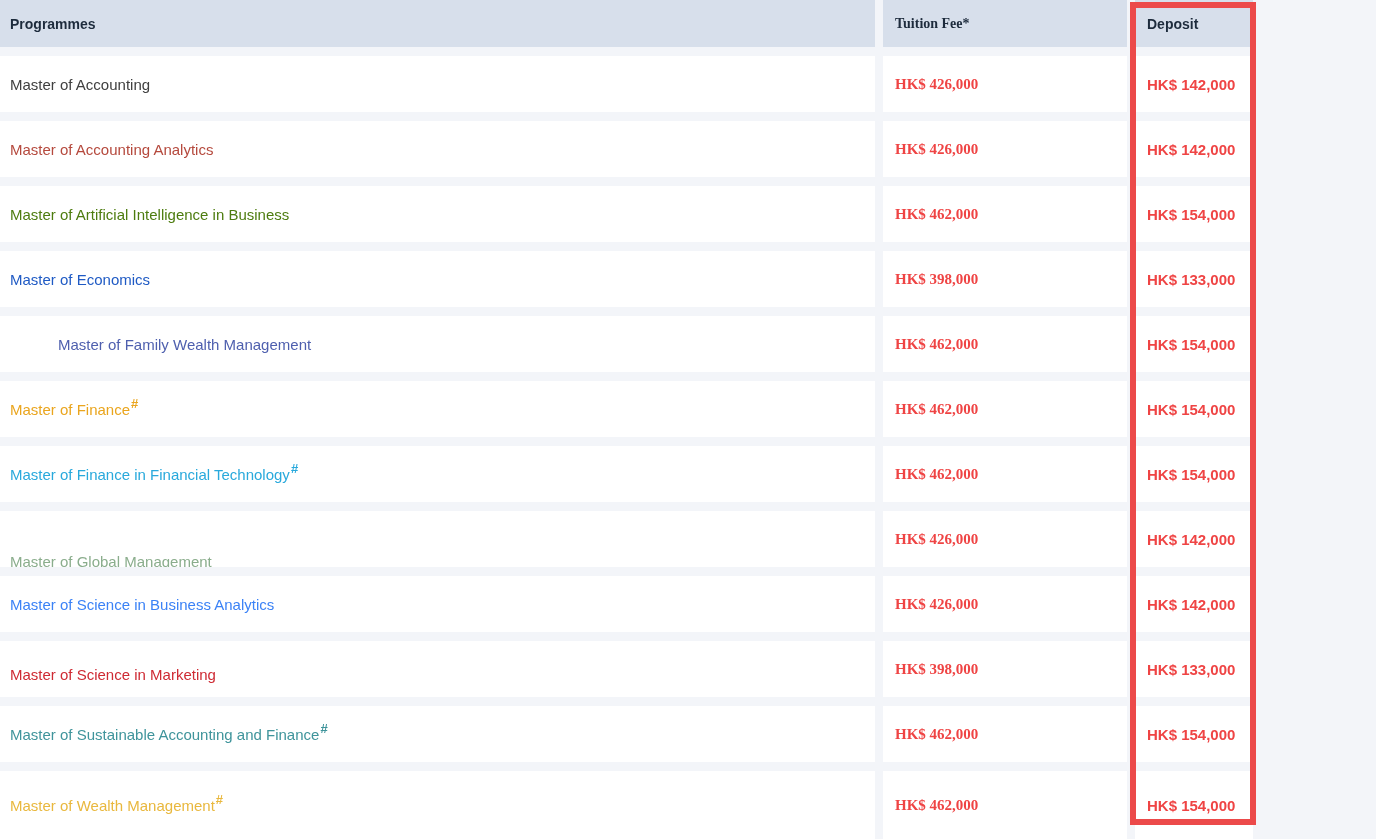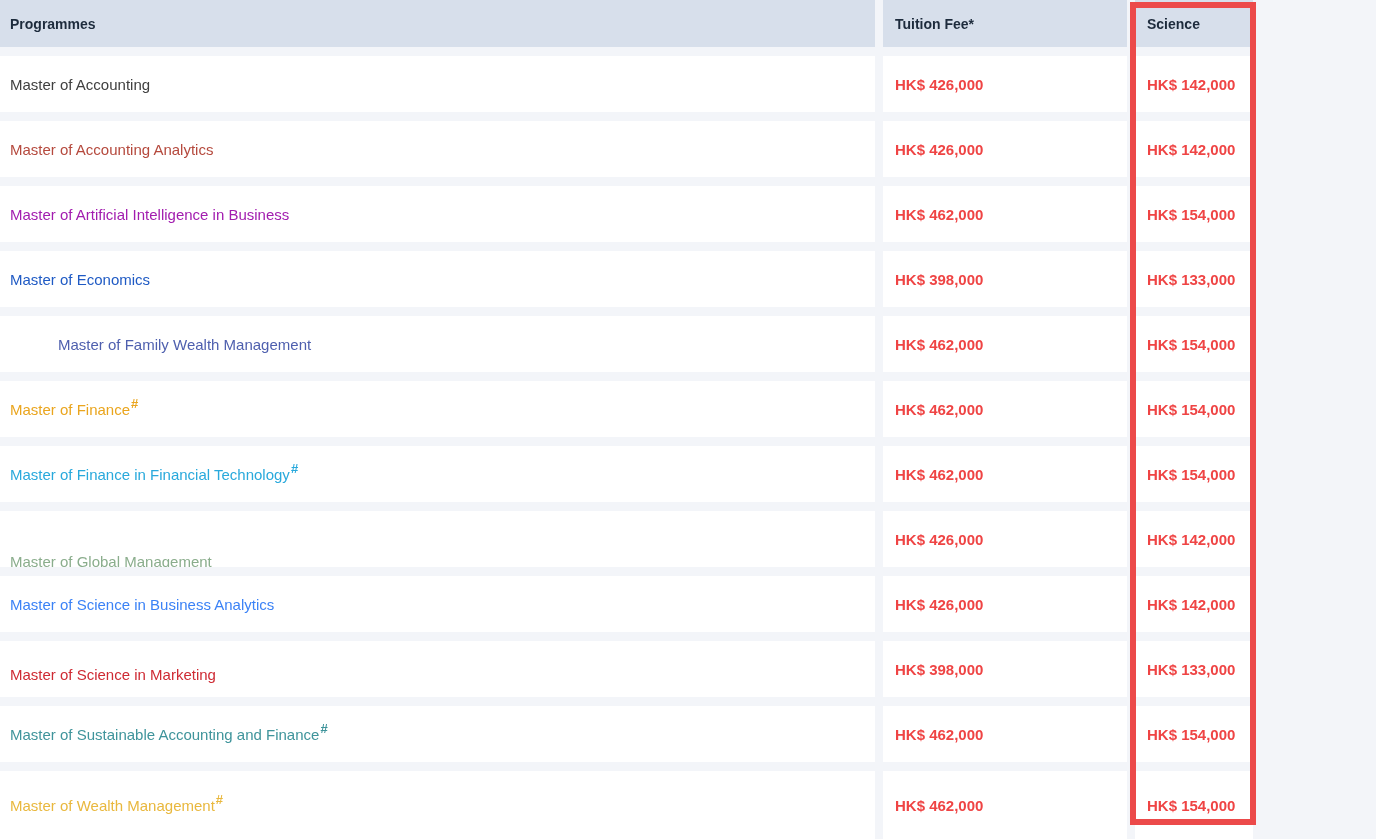--- a/index.html
+++ b/index.html
@@ -28,21 +28,21 @@
     overflow: hidden;
     white-space: nowrap;
   }
   .cell.head {
     background: #d7dfeb;
     font-weight: bold;
     font-size: 14px;
     color: #1d2b3c;
   }
   .col-prog   { padding-left: 10px; }
-  .col-fee    { padding-left: 12px; }
+  .col-fee    { padding-left: 12px; font-family: Liberation Serif, serif; }
   .col-dep    { padding-left: 12px; }
   .col-spacer { padding: 0; }
   .prog-link {
     font-size: 15px;
     text-decoration: none;
     cursor: pointer;
     line-height: 1;
   }
   .prog-sup {
     font-size: 13px;
@@ -73,21 +73,21 @@
 <div class="page">
 
   <div class="fee-grid">
     <div class="cell head col-prog">
       <span>Programmes</span>
     </div>
     <div class="cell head col-fee">
       <span>Tuition Fee*</span>
     </div>
     <div class="cell head col-dep">
-      <span>Science</span>
+      <span>Deposit</span>
     </div>
     <div class="cell head col-spacer"></div>
 
   <div class="cell col-prog">
     <a class="prog-link" style="color: #404040;"><span class="prog-text">Master of Accounting</span></a>
   </div>
   <div class="cell col-fee">
     <span class="money">HK$ 426,000</span>
   </div>
   <div class="cell col-dep">
@@ -100,21 +100,21 @@
   </div>
   <div class="cell col-fee">
     <span class="money">HK$ 426,000</span>
   </div>
   <div class="cell col-dep">
     <span class="money">HK$ 142,000</span>
   </div>
   <div class="cell col-spacer"></div>
 
   <div class="cell col-prog">
-    <a class="prog-link" style="color: #a21caf;"><span class="prog-text">Master of Artificial Intelligence in Business</span></a>
+    <a class="prog-link" style="color: #4d7c0f;"><span class="prog-text">Master of Artificial Intelligence in Business</span></a>
   </div>
   <div class="cell col-fee">
     <span class="money">HK$ 462,000</span>
   </div>
   <div class="cell col-dep">
     <span class="money">HK$ 154,000</span>
   </div>
   <div class="cell col-spacer"></div>
 
   <div class="cell col-prog">

